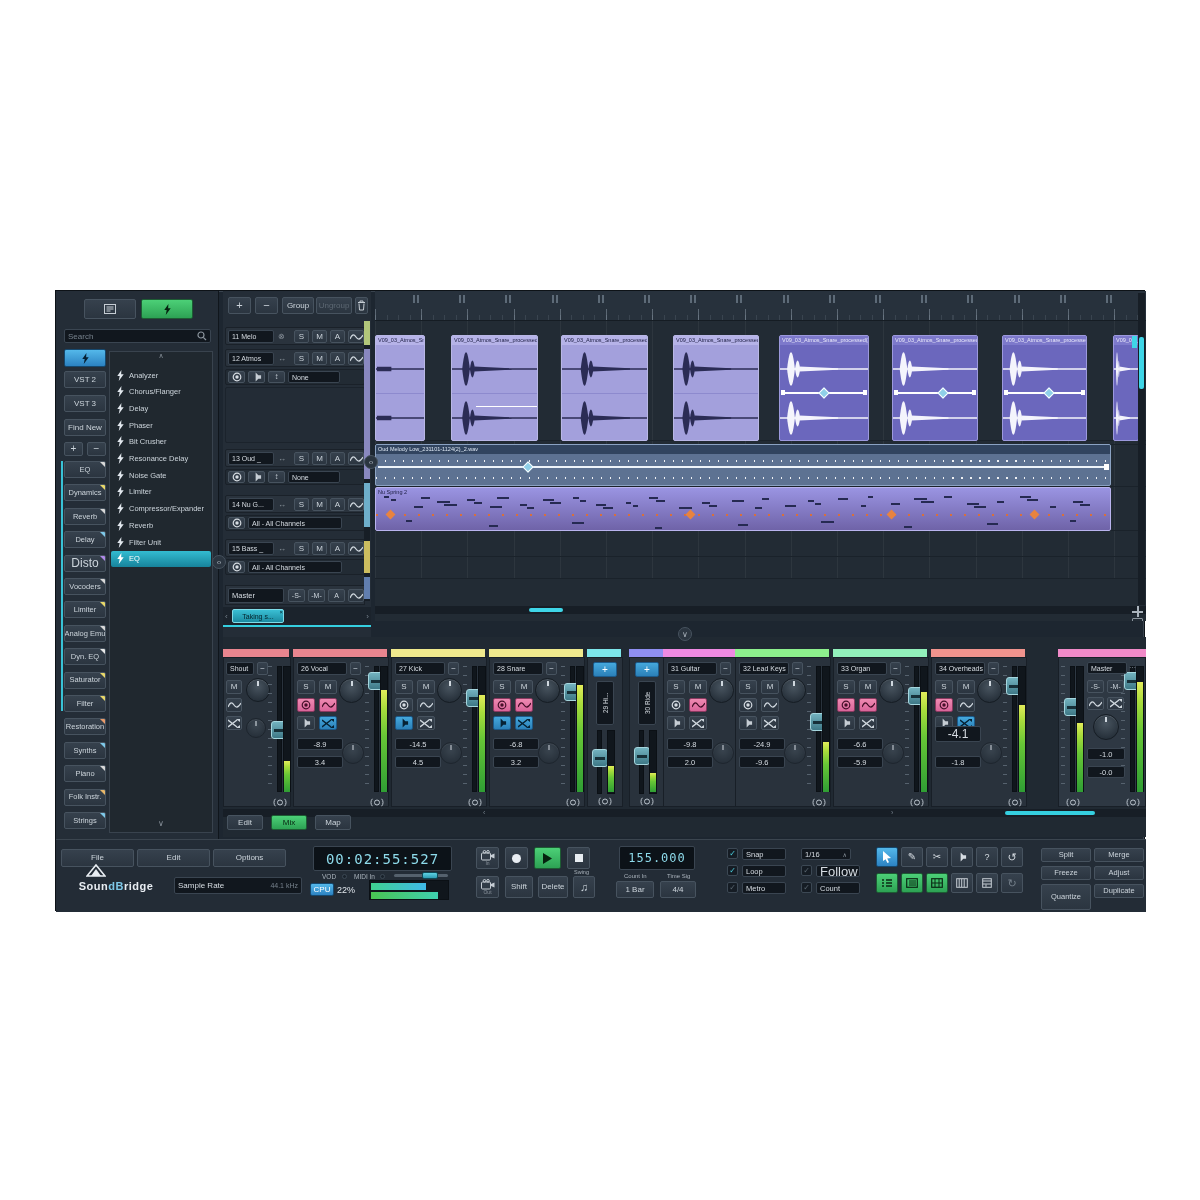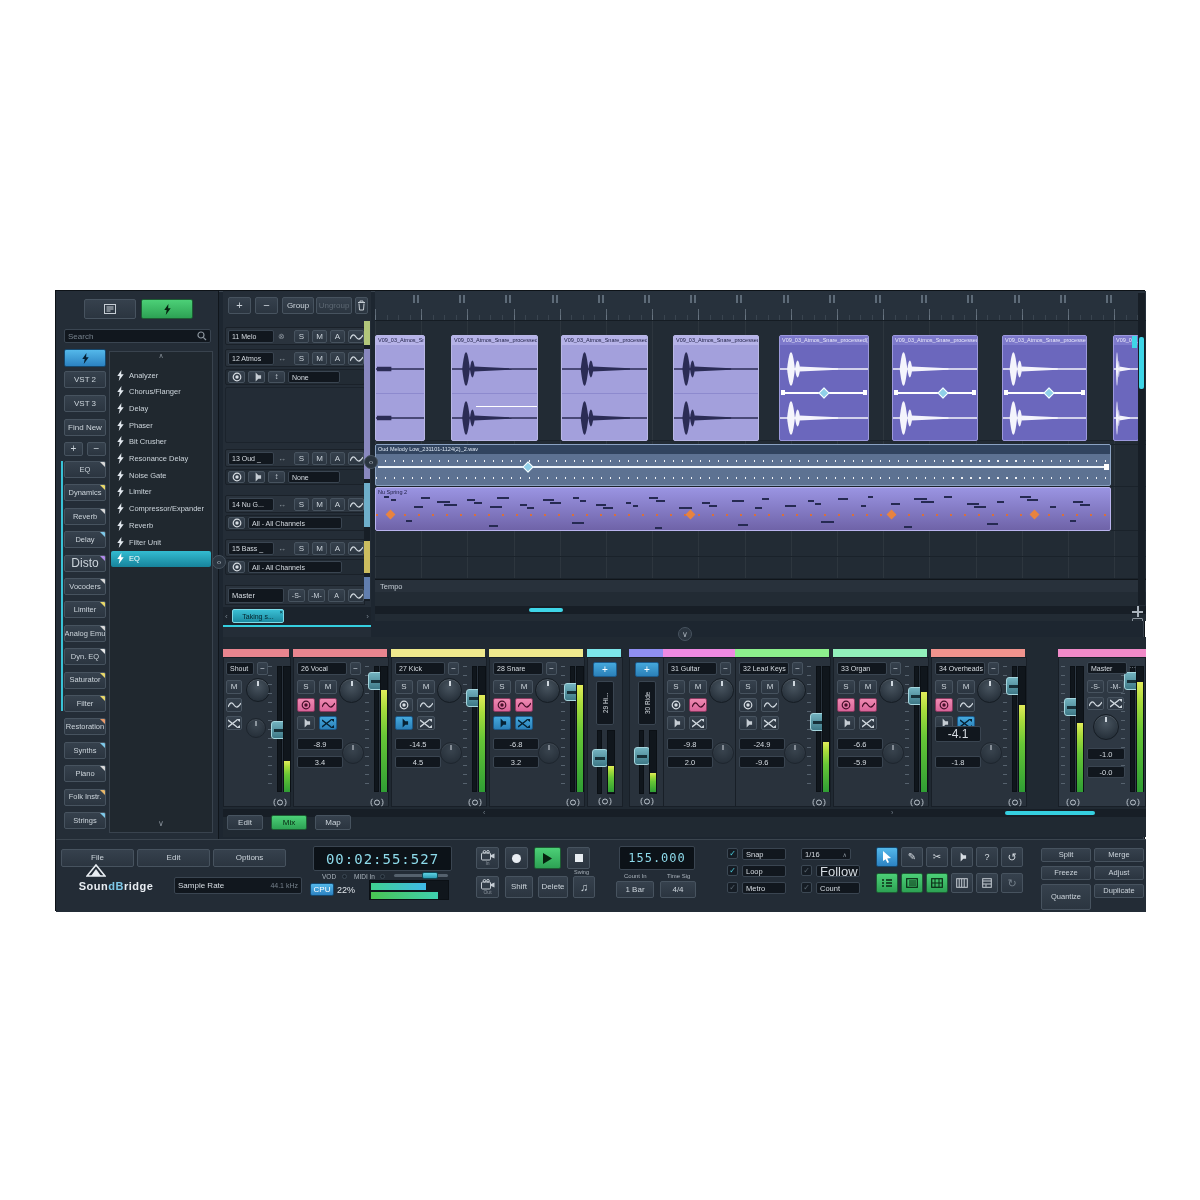--- a/index.html
+++ b/index.html
@@ -570,23 +570,20 @@
           <div class="abs" style="position:absolute;left:113px;top:37px;width:9px;height:2px;background:#262a52"></div>
           <div class="abs" style="position:absolute;left:196px;top:34px;width:12px;height:2px;background:#262a52"></div>
           <div class="abs" style="position:absolute;left:279px;top:39px;width:7px;height:2px;background:#262a52"></div>
           <div class="abs" style="position:absolute;left:362px;top:36px;width:10px;height:2px;background:#262a52"></div>
           <div class="abs" style="position:absolute;left:445px;top:33px;width:13px;height:2px;background:#262a52"></div>
           <div class="abs" style="position:absolute;left:528px;top:38px;width:8px;height:2px;background:#262a52"></div>
           <div class="abs" style="position:absolute;left:611px;top:35px;width:11px;height:2px;background:#262a52"></div>
           <div class="abs" style="position:absolute;left:694px;top:32px;width:6px;height:2px;background:#262a52"></div>
         </div>
       </div>
-      <div class="abs" style="position:absolute;left:0;top:288px;width:771px;height:13px;background:#28313b;border-top:1px solid #10151a">
-        <div class="lbl" style="position:absolute;left:5px;top:3px;color:#c2cad2;font-size:7.5px">Tempo</div>
-      </div>
       <div class="abs" style="position:absolute;left:0;top:315px;width:771px;height:8px;background:#171e26">
         <div class="abs" style="position:absolute;left:154px;top:2px;width:34px;height:4px;background:#3fd6e8;border-radius:2px"></div>
       </div>
       <div class="abs" style="position:absolute;left:763px;top:2px;width:7px;height:312px;background:#171e26"></div>
       <div class="abs" style="position:absolute;left:764px;top:46px;width:5px;height:52px;background:#3fd6e8;border-radius:2px"></div>
       <div class="abs" style="position:absolute;left:756px;top:314px;width:13px;height:13px">
         <div class="abs" style="position:absolute;left:1px;top:6px;width:11px;height:1.5px;background:#aab3bc"></div>
         <div class="abs" style="position:absolute;left:6px;top:1px;width:1.5px;height:11px;background:#aab3bc"></div>
       </div>
       <div class="abs" style="position:absolute;left:757px;top:327px;width:11px;height:8px;border:1px solid #8b949d;border-radius:1px"></div>

